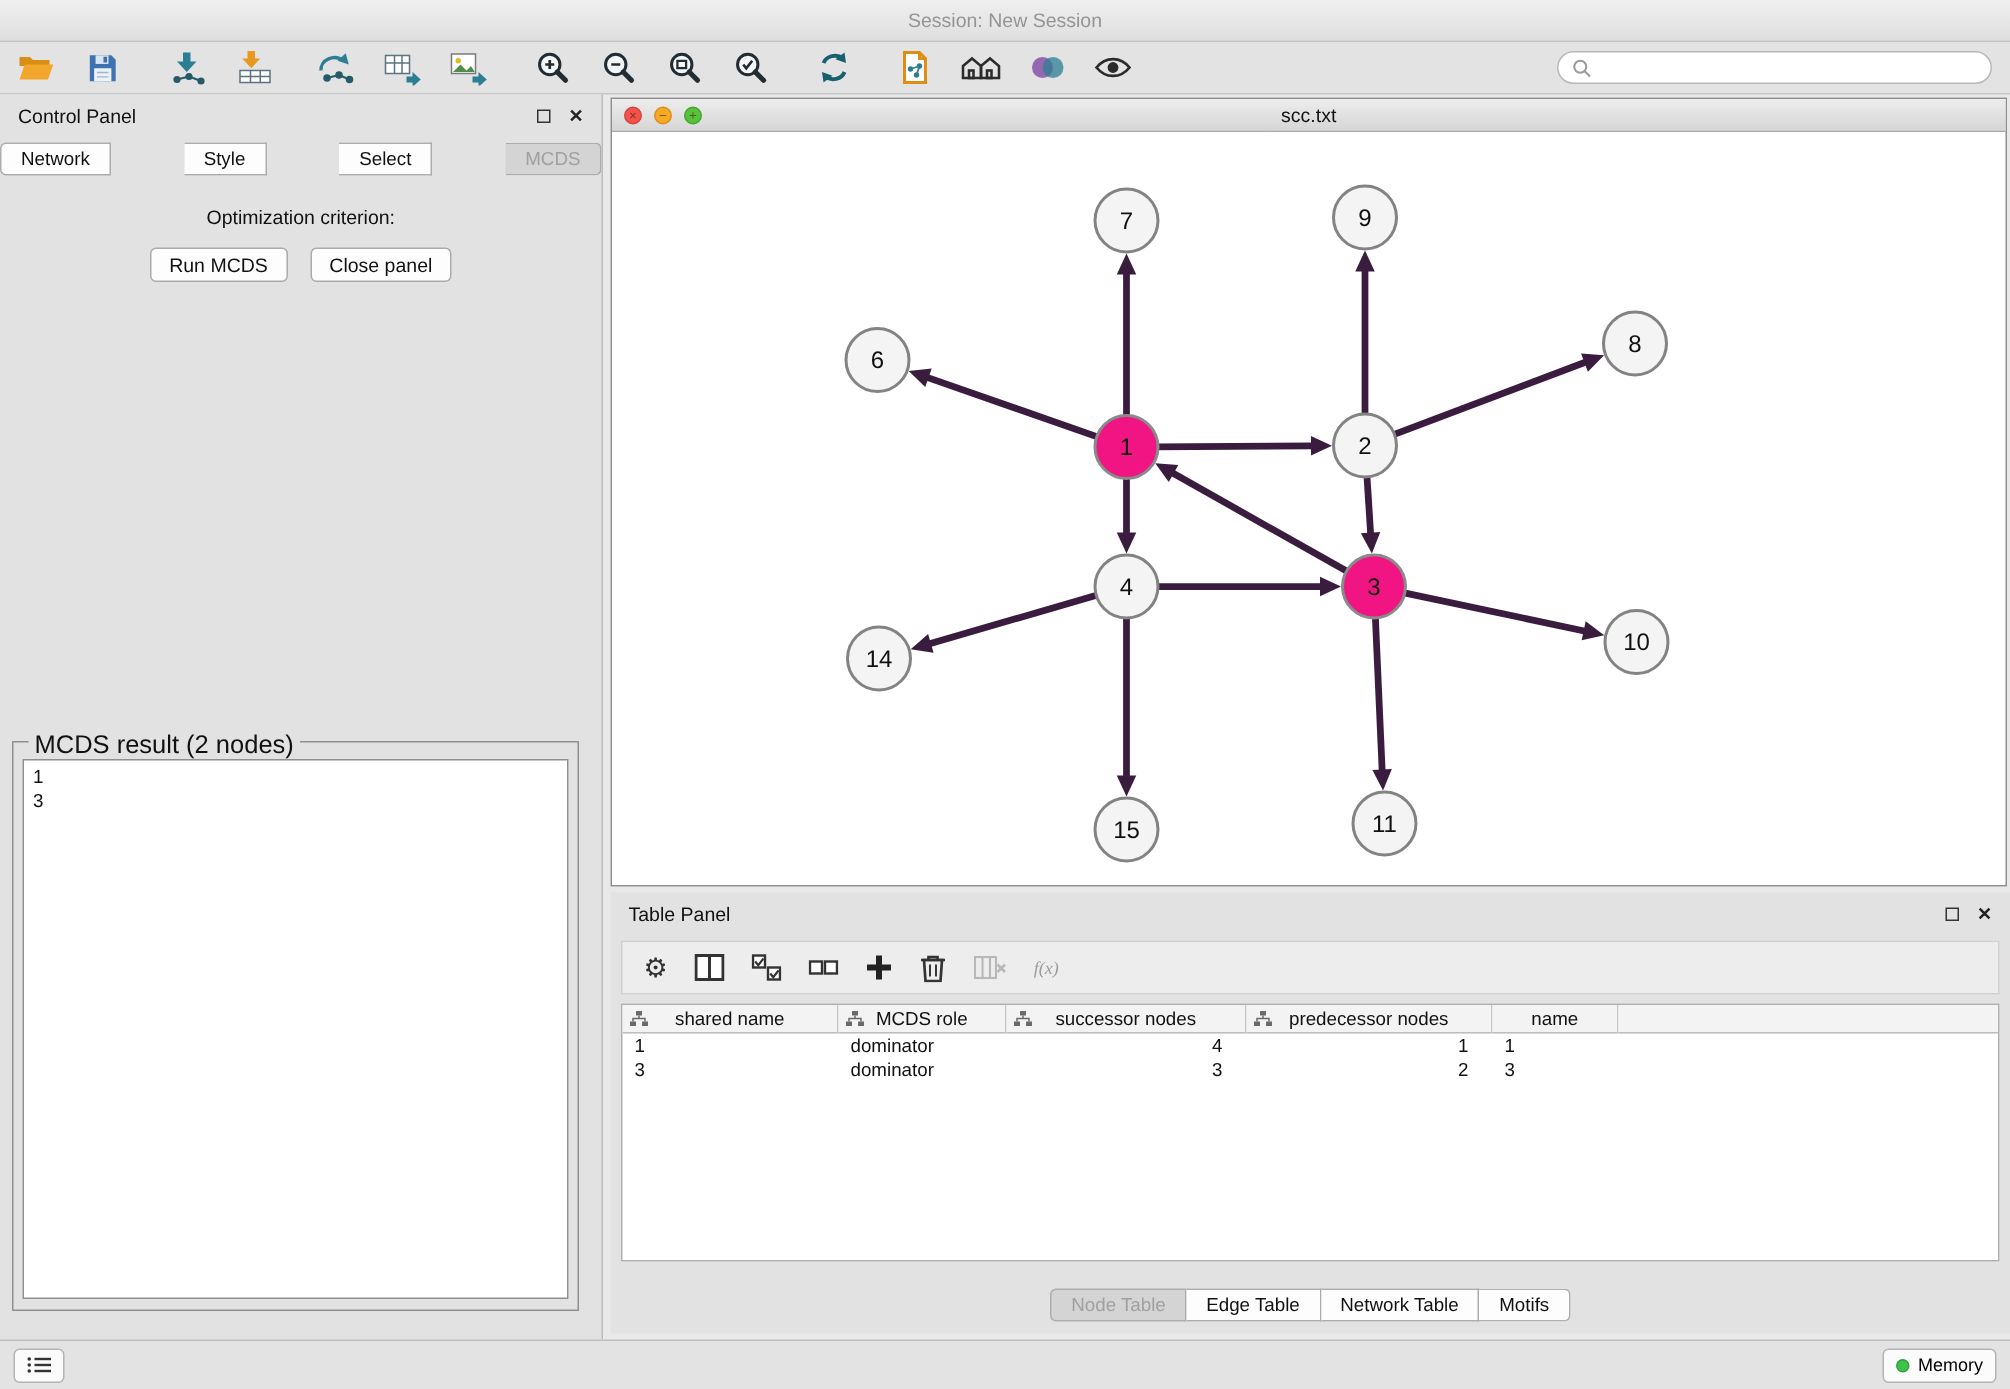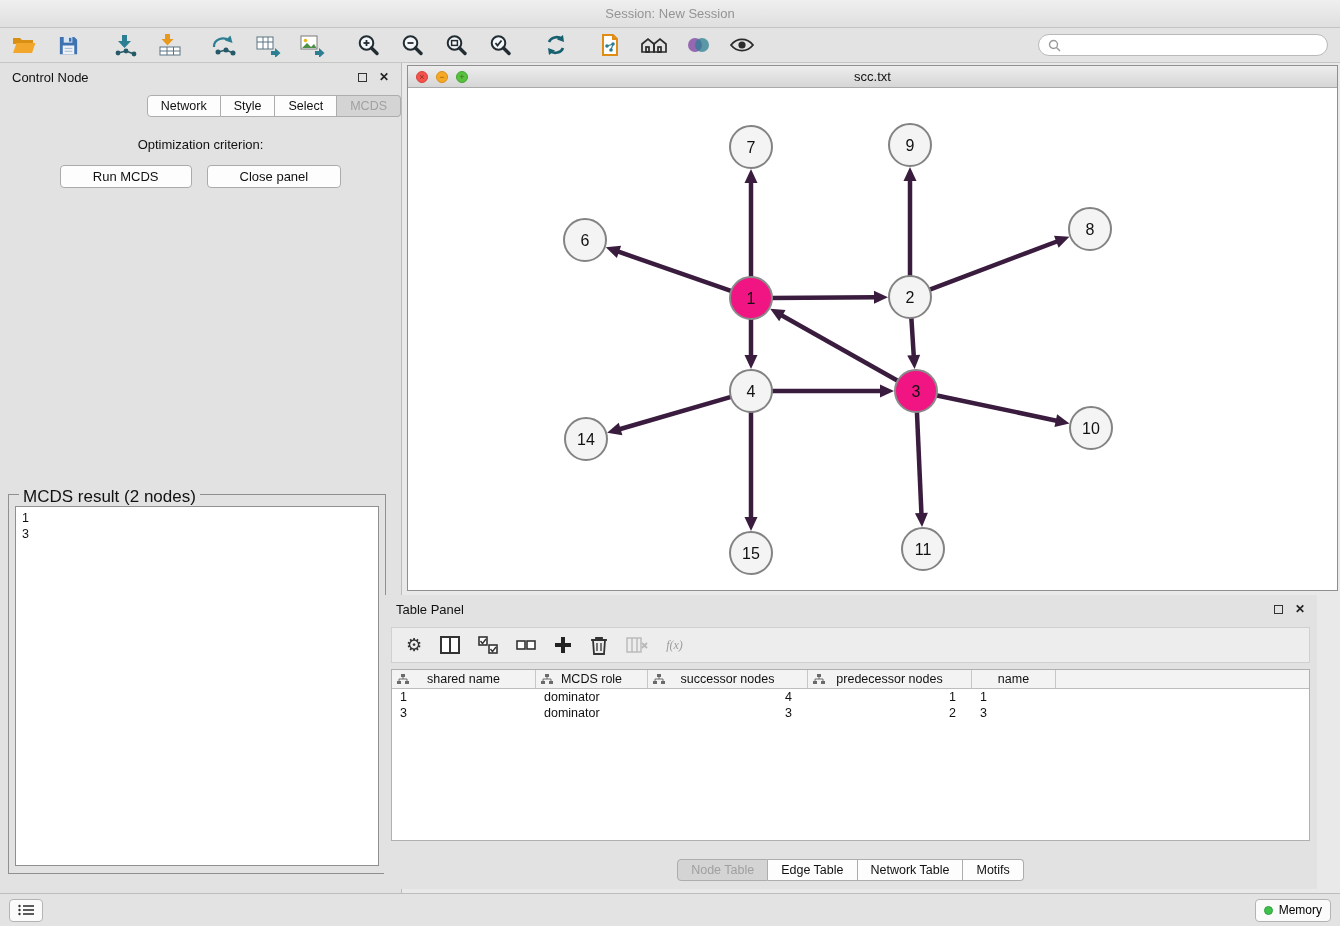--- a/index.html
+++ b/index.html
@@ -24,51 +24,51 @@
     border:1px solid #b9b9b9; border-radius:11px; display:flex; align-items:center; padding:0 9px; gap:5px; }
   .searchbox input { border:none; outline:none; flex:1; font-size:12px; background:transparent; }
 
   
   .control-panel { position:absolute; left:0; top:63px; width:402px; height:830px;
     background:#e2e2e2; border-right:1px solid #bcbcbc; }
   .panel-header { height:28px; display:flex; align-items:center; padding:0 12px; font-size:13px; }
   .panel-header .spacer { flex:1; }
   .float-box { width:9px; height:9px; border:1.5px solid #333; margin-right:12px; }
   .close-x { font-size:12px; font-weight:bold; color:#222; }
-  .cp-tabs { display:flex; justify-content:flex-end; margin-top:4px; }
+  .cp-tabs { display:flex; justify-content:space-between; margin-top:4px; }
   .seg-tab { padding:3px 13px; font-size:12.5px; background:#fdfdfd; border:1px solid #adadad; border-left:none; color:#111; }
   .seg-tab.first { border-left:1px solid #adadad; border-radius:4px 0 0 4px; }
   .seg-tab.last { border-radius:0 4px 4px 0; }
   .seg-tab.active { background:#d4d4d4; color:#a0a0a0; }
   .opt-label { text-align:center; margin-top:20px; font-size:13px; }
   .dropdown { margin:9px auto 0; width:311px; height:23px; background:#fff; border:1px solid #b5b5b5;
     border-radius:4px; display:flex; align-items:center; padding:0 9px; font-size:13px; }
   .dropdown .stepper { margin-left:auto; display:flex; }
   .btn-row { display:flex; justify-content:center; gap:15px; margin-top:13px; }
-  .mac-btn { background:#fdfdfd; border:1px solid #ababab; border-radius:4px; padding:3px 32px; font-size:13px; color:#111; }
+  .mac-btn { background:#fdfdfd; border:1px solid #ababab; border-radius:4px; padding:3px 12px; font-size:13px; color:#111; }
   .result-box { position:absolute; left:8px; top:431px; width:378px; height:380px; border:1px solid #909090; }
   .result-legend { position:absolute; top:-8px; left:10px; background:#e2e2e2; padding:0 4px; font-size:17px; }
   .result-text { position:absolute; left:6px; top:11px; right:6px; bottom:7px; background:#fff;
     border:1px solid #8f8f8f; font-size:12.5px; line-height:16px; padding:3px 6px; }
 
   
   .network-window { position:absolute; left:407px; top:65px; width:931px; height:526px;
     background:#fff; border:1px solid #8f8f8f; }
   .nw-titlebar { height:22px; background:linear-gradient(#ededed,#d6d6d6); border-bottom:1px solid #aaa;
     position:relative; text-align:center; font-size:13px; line-height:21px; color:#111; }
   .traffic { position:absolute; left:8px; top:5px; display:flex; gap:8px; }
   .light { width:12px; height:12px; border-radius:50%; font-size:9px; line-height:11px; text-align:center;
     color:rgba(60,30,0,.6); }
   .light.red { background:#f4534c; border:1px solid #d8423c; }
   .light.yellow { background:#f6a923; border:1px solid #d98f1b; }
   .light.green { background:#58c23f; border:1px solid #43a52f; }
   #graph-svg { position:absolute; left:0; top:22px; width:929px; height:502px; }
 
   
-  .table-panel { position:absolute; left:384px; top:595px; width:933px; height:294px; background:#e2e2e2; }
+  .table-panel { position:absolute; left:407px; top:595px; width:933px; height:294px; background:#e2e2e2; }
   .tp-toolbar { position:absolute; top:32px; left:7px; right:7px; height:36px; background:#ededed;
     border:1px solid #d0d0d0; display:flex; align-items:center; gap:18px; padding:0 14px; }
   .gear-glyph { font-size:18px; color:#333; line-height:18px; }
   .fx { font-family:"Liberation Serif", serif; font-style:italic; font-size:12px; color:#9c9c9c; }
   .tp-table { position:absolute; top:74px; left:7px; right:7px; bottom:48px; background:#fff;
     border:1px solid #b0b0b0; overflow:hidden; }
   .th-row { display:flex; height:19px; }
   .th { position:relative; background:#f3f3f3; border-right:1px solid #c6c6c6; border-bottom:1px solid #bdbdbd;
     font-size:12.5px; display:flex; align-items:center; justify-content:center; }
   .th .mini { position:absolute; left:5px; top:4px; }
@@ -281,21 +281,21 @@
           <circle cx="5.5" cy="5.5" r="4" fill="none" stroke="#9a9a9a" stroke-width="1.4"></circle>
           <line x1="8.5" y1="8.5" x2="12" y2="12" stroke="#9a9a9a" stroke-width="1.4"></line>
         </svg>
     </span>
     <input placeholder="" style="">
   </div>
 </div>
 
 <div class="control-panel">
   <div class="panel-header">
-    <span>Control Node</span>
+    <span>Control Panel</span>
     <span class="spacer"></span>
     <span class="float-box"></span>
     <span class="close-x">✕</span>
   </div>
   <div class="cp-tabs">
     <span class="seg-tab first">Network</span>
     <span class="seg-tab">Style</span>
     <span class="seg-tab">Select</span>
     <span class="seg-tab last active">MCDS</span>
   </div>

